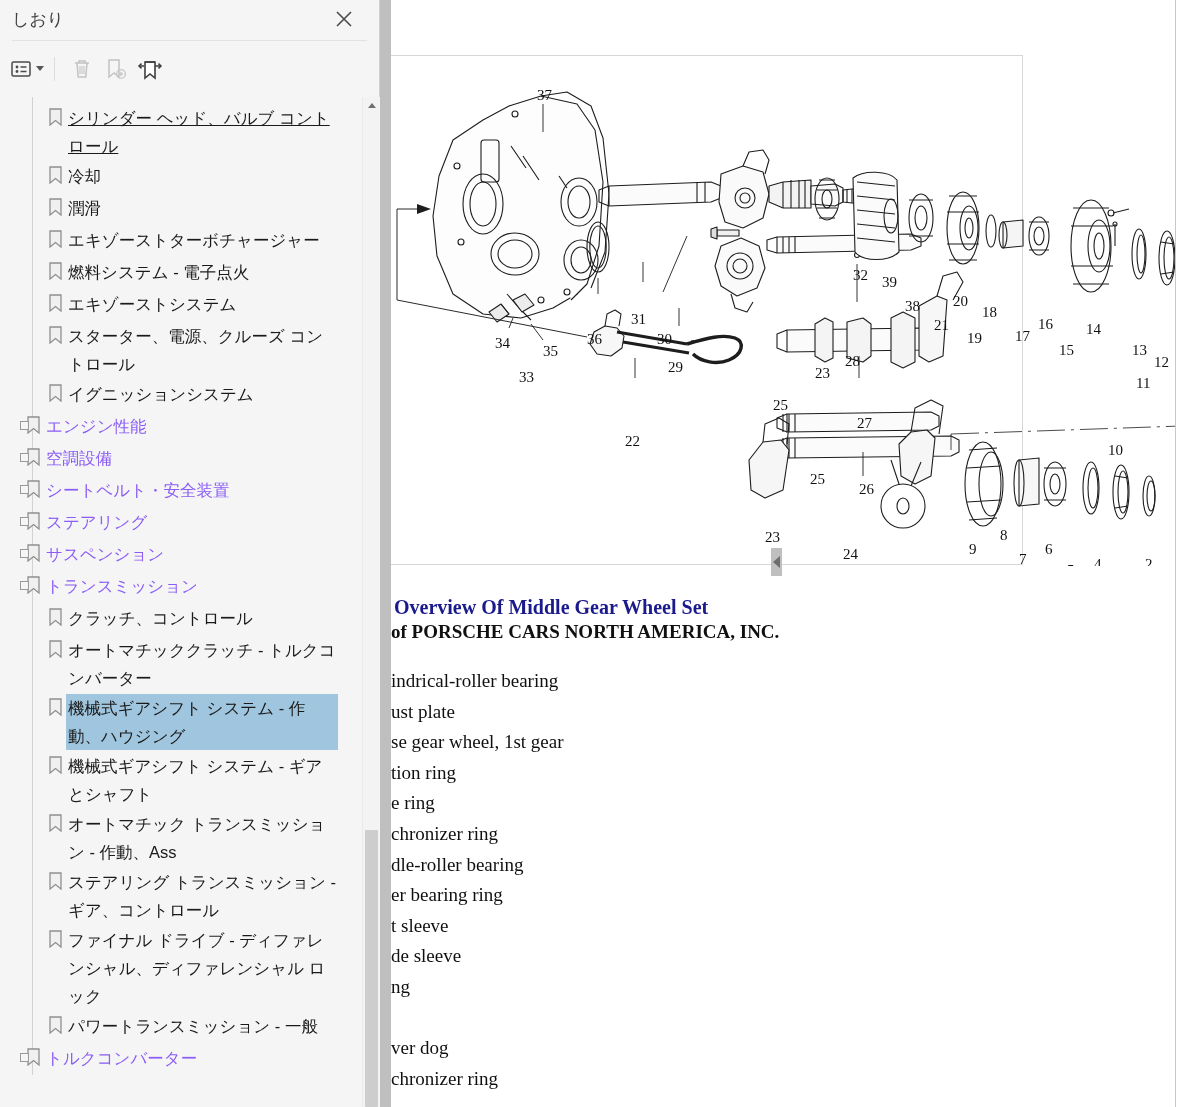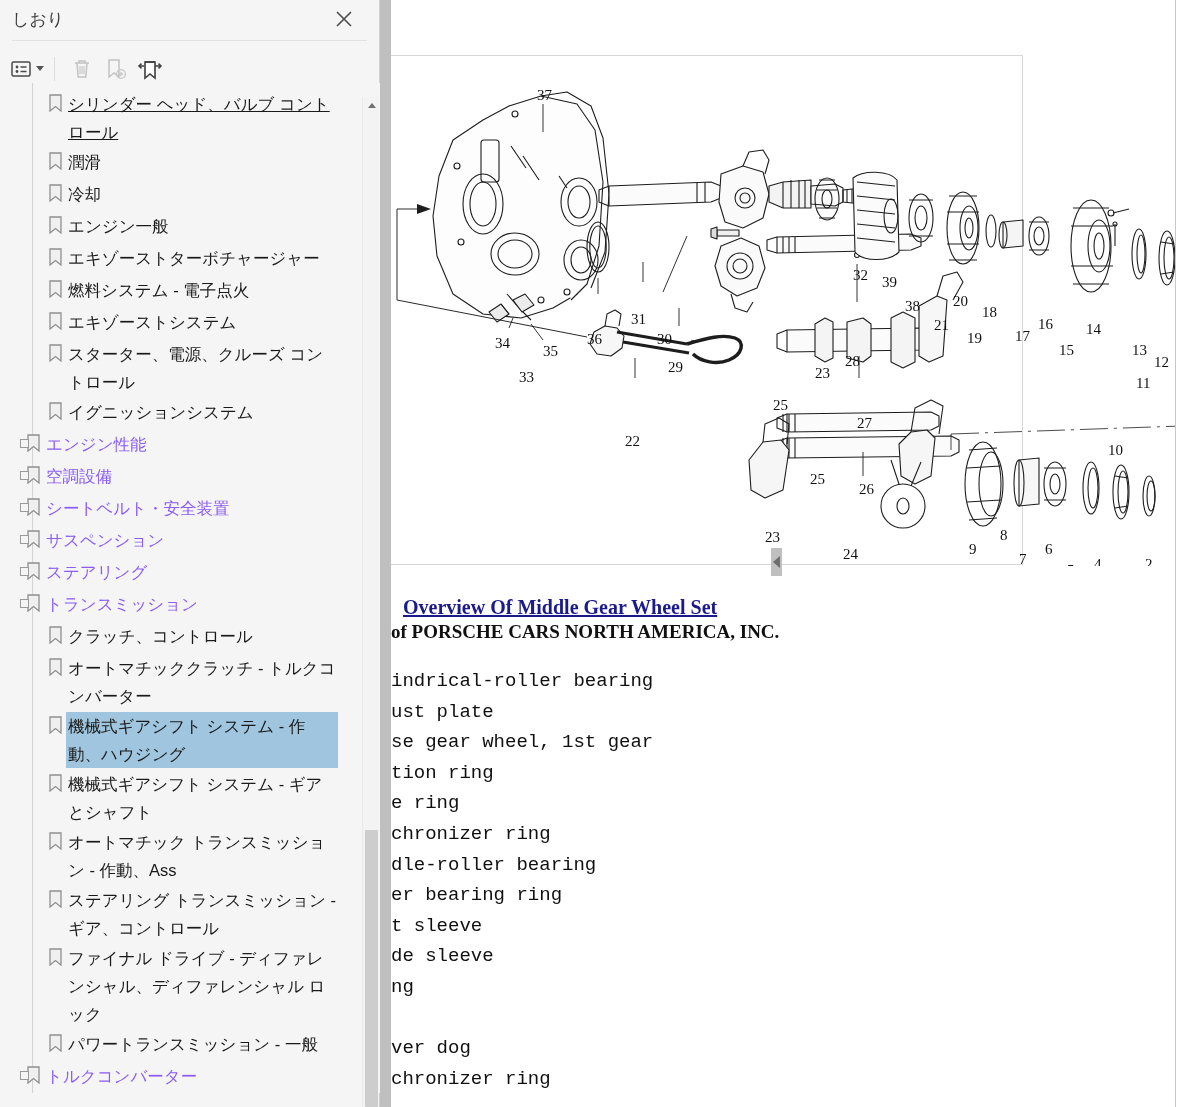--- a/index.html
+++ b/index.html
@@ -41,33 +41,33 @@
     position:absolute;left:380px;top:548px;width:11px;height:28px;
     background:#bfbfbf;display:flex;align-items:center;justify-content:center;
   }
   .collapse-handle .tri{
     width:0;height:0;border-top:6px solid transparent;border-bottom:6px solid transparent;
     border-right:7px solid #6e6e6e;
   }
 
   
   .doc-title-link{
-    position:absolute;left:12px;top:596px;width:784px;
+    position:absolute;left:3px;top:596px;width:784px;
     font-family:"Liberation Serif","DejaVu Serif",serif;
     font-size:20px;font-weight:bold;color:#1a1a8c;
-    text-decoration:underline;white-space:nowrap;
+    white-space:nowrap;
   }
   .doc-subtitle{
     position:absolute;left:0px;top:621px;width:784px;
     font-family:"Liberation Serif","DejaVu Serif",serif;
     font-size:19px;font-weight:bold;color:#101010;white-space:nowrap;
   }
   .parts-list{
     position:absolute;left:0px;top:666px;width:784px;
-    font-family:Liberation Mono, monospace;
+    font-family:Liberation Serif, serif;
     font-size:19px;color:#101010;
   }
   .parts-list .pl{height:30.6px;line-height:30.6px;white-space:nowrap;}
   .parts-list .pl.spacer{color:transparent;}
 
   
   #bm-panel{
     position:absolute;left:0;top:0;width:380px;height:1107px;
     background:#f5f5f5;
     border-right:1px solid #d0d0d0;
@@ -101,21 +101,21 @@
   .tb-caret{
     width:0;height:0;border-left:4px solid transparent;border-right:4px solid transparent;
     border-top:5px solid #555;margin-left:3px;
   }
   .bm-toolbar-rule{
     position:absolute;left:12px;right:12px;top:95px;height:1px;background:#e2e2e2;
   }
 
   
   .bm-tree-wrap{
-    position:absolute;left:0;top:83px;width:380px;height:1010px;
+    position:absolute;left:0;top:97px;width:380px;height:1010px;
     overflow:hidden;background:#f5f5f5;
   }
   .bm-tree{
     position:absolute;left:0;top:0;width:362px;padding-top:6px;
   }
   .bm-row{
     position:relative;display:flex;align-items:flex-start;
     padding:1px 0 1px 0;cursor:pointer;
   }
   .bm-indent-1{padding-left:22px;}
@@ -488,37 +488,29 @@
             </svg>
           </span>
           <span class="bm-label hovered">シリンダー ヘッド、バルブ コントロール</span>
         </div>
         <div class="bm-row bm-indent-2">
           <span class="bm-ico">
             <svg width="13" height="18" viewBox="0 0 13 18">
               <path d="M1 1 H12 V17 L6.5 12.6 L1 17 Z" fill="#f0f0f0" stroke="#8f8f8f" stroke-width="1.3"></path>
             </svg>
           </span>
+          <span class="bm-label">冷却</span>
+        </div>
+        <div class="bm-row bm-indent-2">
+          <span class="bm-ico">
+            <svg width="13" height="18" viewBox="0 0 13 18">
+              <path d="M1 1 H12 V17 L6.5 12.6 L1 17 Z" fill="#f0f0f0" stroke="#8f8f8f" stroke-width="1.3"></path>
+            </svg>
+          </span>
           <span class="bm-label">潤滑</span>
-        </div>
-        <div class="bm-row bm-indent-2">
-          <span class="bm-ico">
-            <svg width="13" height="18" viewBox="0 0 13 18">
-              <path d="M1 1 H12 V17 L6.5 12.6 L1 17 Z" fill="#f0f0f0" stroke="#8f8f8f" stroke-width="1.3"></path>
-            </svg>
-          </span>
-          <span class="bm-label">冷却</span>
-        </div>
-        <div class="bm-row bm-indent-2">
-          <span class="bm-ico">
-            <svg width="13" height="18" viewBox="0 0 13 18">
-              <path d="M1 1 H12 V17 L6.5 12.6 L1 17 Z" fill="#f0f0f0" stroke="#8f8f8f" stroke-width="1.3"></path>
-            </svg>
-          </span>
-          <span class="bm-label">エンジン一般</span>
         </div>
         <div class="bm-row bm-indent-2">
           <span class="bm-ico">
             <svg width="13" height="18" viewBox="0 0 13 18">
               <path d="M1 1 H12 V17 L6.5 12.6 L1 17 Z" fill="#f0f0f0" stroke="#8f8f8f" stroke-width="1.3"></path>
             </svg>
           </span>
           <span class="bm-label">エキゾーストターボチャージャー</span>
         </div>
         <div class="bm-row bm-indent-2">
@@ -580,30 +572,30 @@
           </span>
           <span class="bm-label top">シートベルト・安全装置</span>
         </div>
         <div class="bm-row bm-indent-1">
           <div class="bm-expander"></div>
           <span class="bm-ico">
             <svg width="13" height="18" viewBox="0 0 13 18">
               <path d="M1 1 H12 V17 L6.5 12.6 L1 17 Z" fill="#f0f0f0" stroke="#8f8f8f" stroke-width="1.3"></path>
             </svg>
           </span>
-          <span class="bm-label top">サスペンション</span>
+          <span class="bm-label top">ステアリング</span>
         </div>
         <div class="bm-row bm-indent-1">
           <div class="bm-expander"></div>
           <span class="bm-ico">
             <svg width="13" height="18" viewBox="0 0 13 18">
               <path d="M1 1 H12 V17 L6.5 12.6 L1 17 Z" fill="#f0f0f0" stroke="#8f8f8f" stroke-width="1.3"></path>
             </svg>
           </span>
-          <span class="bm-label top">ステアリング</span>
+          <span class="bm-label top">サスペンション</span>
         </div>
         <div class="bm-row bm-indent-1">
           <div class="bm-expander"></div>
           <span class="bm-ico">
             <svg width="13" height="18" viewBox="0 0 13 18">
               <path d="M1 1 H12 V17 L6.5 12.6 L1 17 Z" fill="#f0f0f0" stroke="#8f8f8f" stroke-width="1.3"></path>
             </svg>
           </span>
           <span class="bm-label top">トランスミッション</span>
         </div>

